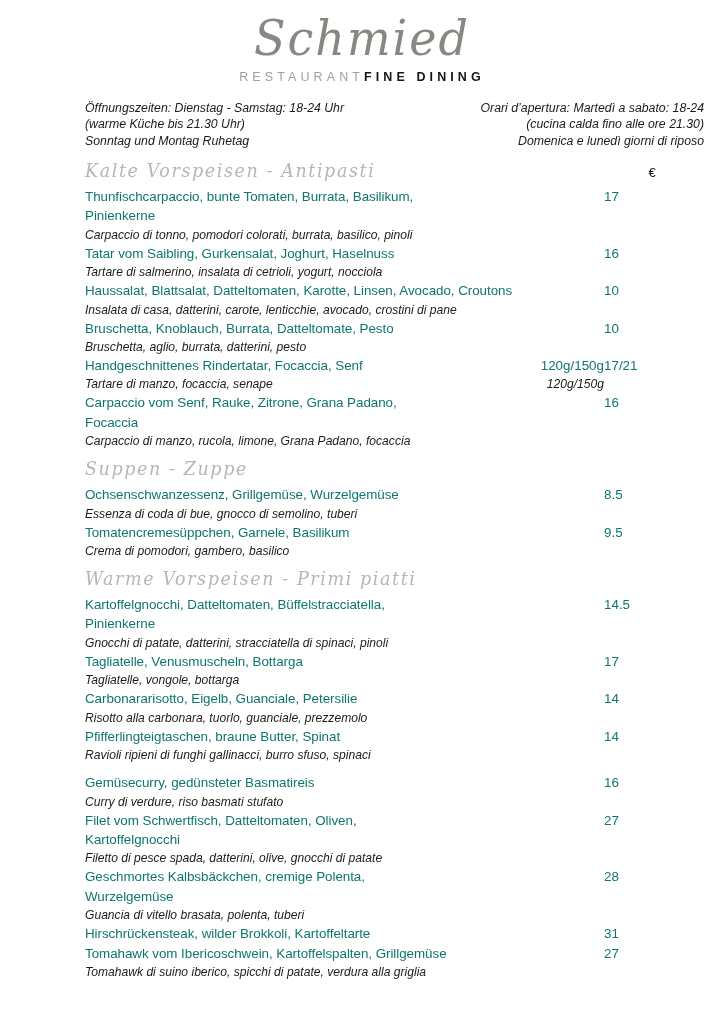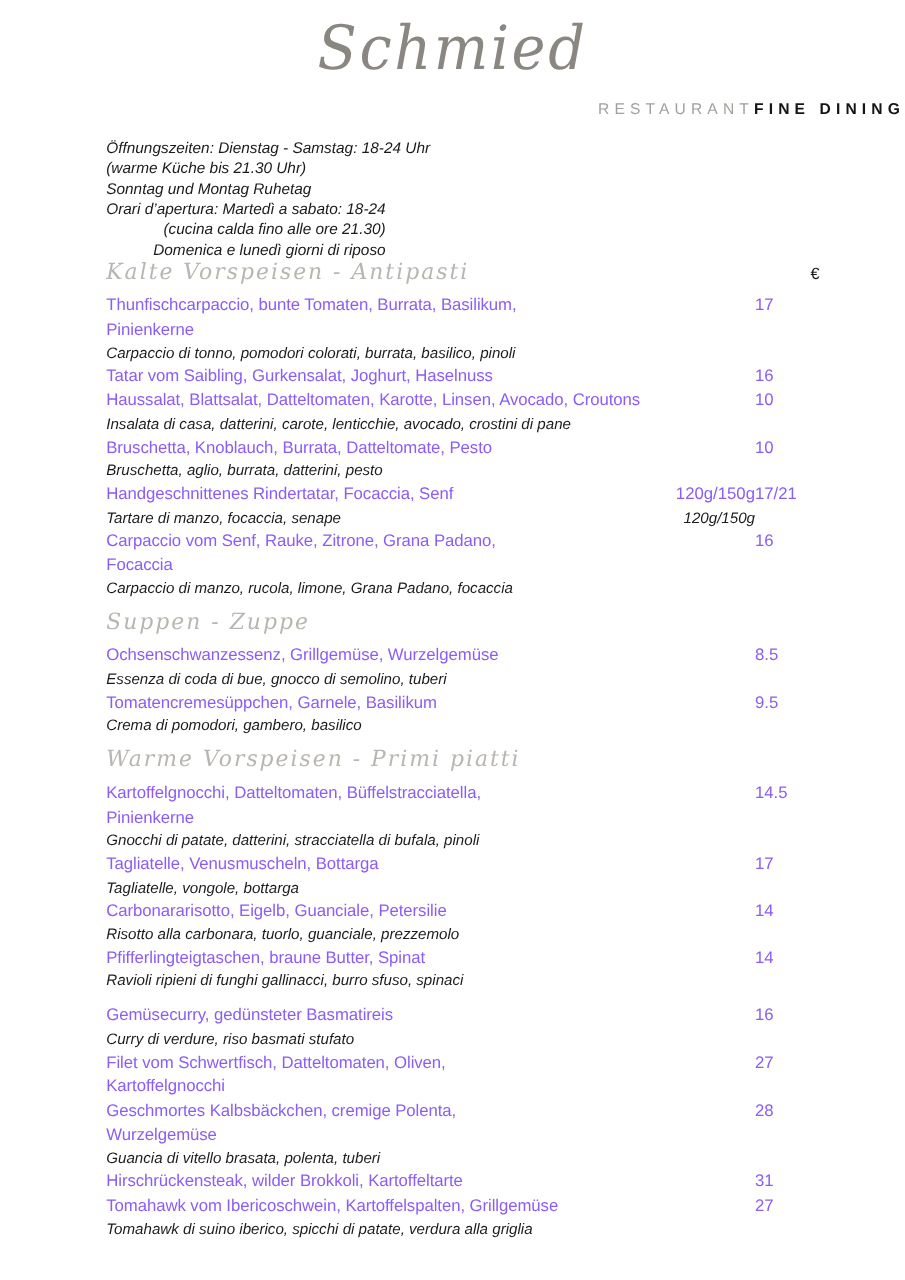--- a/index.html
+++ b/index.html
@@ -36,26 +36,25 @@
     font-weight: 400;
     font-size: 46px;
     letter-spacing: 2px;
     color: #8a8782;
     line-height: 1.05;
     transform: scaleY(1.06);
     transform-origin: center;
     white-space: nowrap;
   }
   .logo-tagline {
-    margin-top: 19px;
+    margin-top: 9px;
     font-size: 12.5px;
     letter-spacing: 4.1px;
     line-height: 1;
     white-space: nowrap;
-    text-align: right;
   }
   .tag-restaurant {
     color: #a3a09c;
     font-weight: 400;
   }
   .tag-fine {
     color: #151515;
     font-weight: 700;
   }
 
@@ -63,28 +62,28 @@
   .hours {
     margin-top: 16px;
     padding: 0 20px 0 85px;
     display: flex;
     justify-content: space-between;
     align-items: flex-start;
     font-style: italic;
     font-size: 12.3px;
     line-height: 16.4px;
     color: #1a1a1a;
-    flex-direction: column;
   }
   .hours-col-de { text-align: left; }
   .hours-col-it { text-align: right; }
   .hours-line { white-space: nowrap; }
 
   
   .menu {
+    margin-top: 12px;
     padding: 0 0 0 85px;
   }
 
   .section { margin-top: 0; }
   .section + .section { margin-top: 9px; }
 
   .section-head {
     display: flex;
     align-items: baseline;
     justify-content: space-between;
@@ -130,21 +129,21 @@
   }
   .price-cell {
     flex: 0 0 60px;
     width: 60px;
     text-align: left;
   }
 
   .row-de {
     font-size: 13.4px;
     line-height: 19.4px;
-    color: #8b5cf6;
+    color: #0f766e;
     font-weight: 400;
   }
   .row-it {
     font-size: 12.1px;
     line-height: 18px;
     color: #1c1c1c;
     font-style: italic;
   }
   .row-de .name-cell { letter-spacing: -0.05px; }
 
@@ -196,20 +195,25 @@
             <div class="portion-cell"></div>
             <div class="price-cell"></div>
           </div>
         </div>
         <div class="item">
           <div class="row row-de">
             <div class="name-cell">Tatar vom Saibling, Gurkensalat, Joghurt, Haselnuss</div>
             <div class="portion-cell"></div>
             <div class="price-cell">16</div>
           </div>
+          <div class="row row-it">
+            <div class="name-cell">Tartare di salmerino, insalata di cetrioli, yogurt, nocciola</div>
+            <div class="portion-cell"></div>
+            <div class="price-cell"></div>
+          </div>
         </div>
         <div class="item">
           <div class="row row-de">
             <div class="name-cell wide">Haussalat, Blattsalat, Datteltomaten, Karotte, Linsen, Avocado, Croutons</div>
             <div class="price-cell">10</div>
           </div>
           <div class="row row-it">
             <div class="name-cell wide">Insalata di casa, datterini, carote, lenticchie, avocado, crostini di pane</div>
             <div class="price-cell"></div>
           </div>
@@ -286,21 +290,21 @@
           <div class="section-title">Warme Vorspeisen - Primi piatti</div>
           <div class="currency-head"></div>
         </div>
         <div class="item">
           <div class="row row-de">
             <div class="name-cell">Kartoffelgnocchi, Datteltomaten, Büffelstracciatella, Pinienkerne</div>
             <div class="portion-cell"></div>
             <div class="price-cell">14.5</div>
           </div>
           <div class="row row-it">
-            <div class="name-cell">Gnocchi di patate, datterini, stracciatella di bufala, pinoli</div>
+            <div class="name-cell">Gnocchi di patate, datterini, stracciatella di spinaci, pinoli</div>
             <div class="portion-cell"></div>
             <div class="price-cell"></div>
           </div>
         </div>
         <div class="item">
           <div class="row row-de">
             <div class="name-cell">Tagliatelle, Venusmuscheln, Bottarga</div>
             <div class="portion-cell"></div>
             <div class="price-cell">17</div>
           </div>
@@ -347,20 +351,25 @@
             <div class="portion-cell"></div>
             <div class="price-cell"></div>
           </div>
         </div>
         <div class="item">
           <div class="row row-de">
             <div class="name-cell">Filet vom Schwertfisch, Datteltomaten, Oliven, Kartoffelgnocchi</div>
             <div class="portion-cell"></div>
             <div class="price-cell">27</div>
           </div>
+          <div class="row row-it">
+            <div class="name-cell">Filetto di pesce spada, datterini, olive, gnocchi di patate</div>
+            <div class="portion-cell"></div>
+            <div class="price-cell"></div>
+          </div>
         </div>
         <div class="item">
           <div class="row row-de">
             <div class="name-cell">Geschmortes Kalbsbäckchen, cremige Polenta, Wurzelgemüse</div>
             <div class="portion-cell"></div>
             <div class="price-cell">28</div>
           </div>
           <div class="row row-it">
             <div class="name-cell">Guancia di vitello brasata, polenta, tuberi</div>
             <div class="portion-cell"></div>

